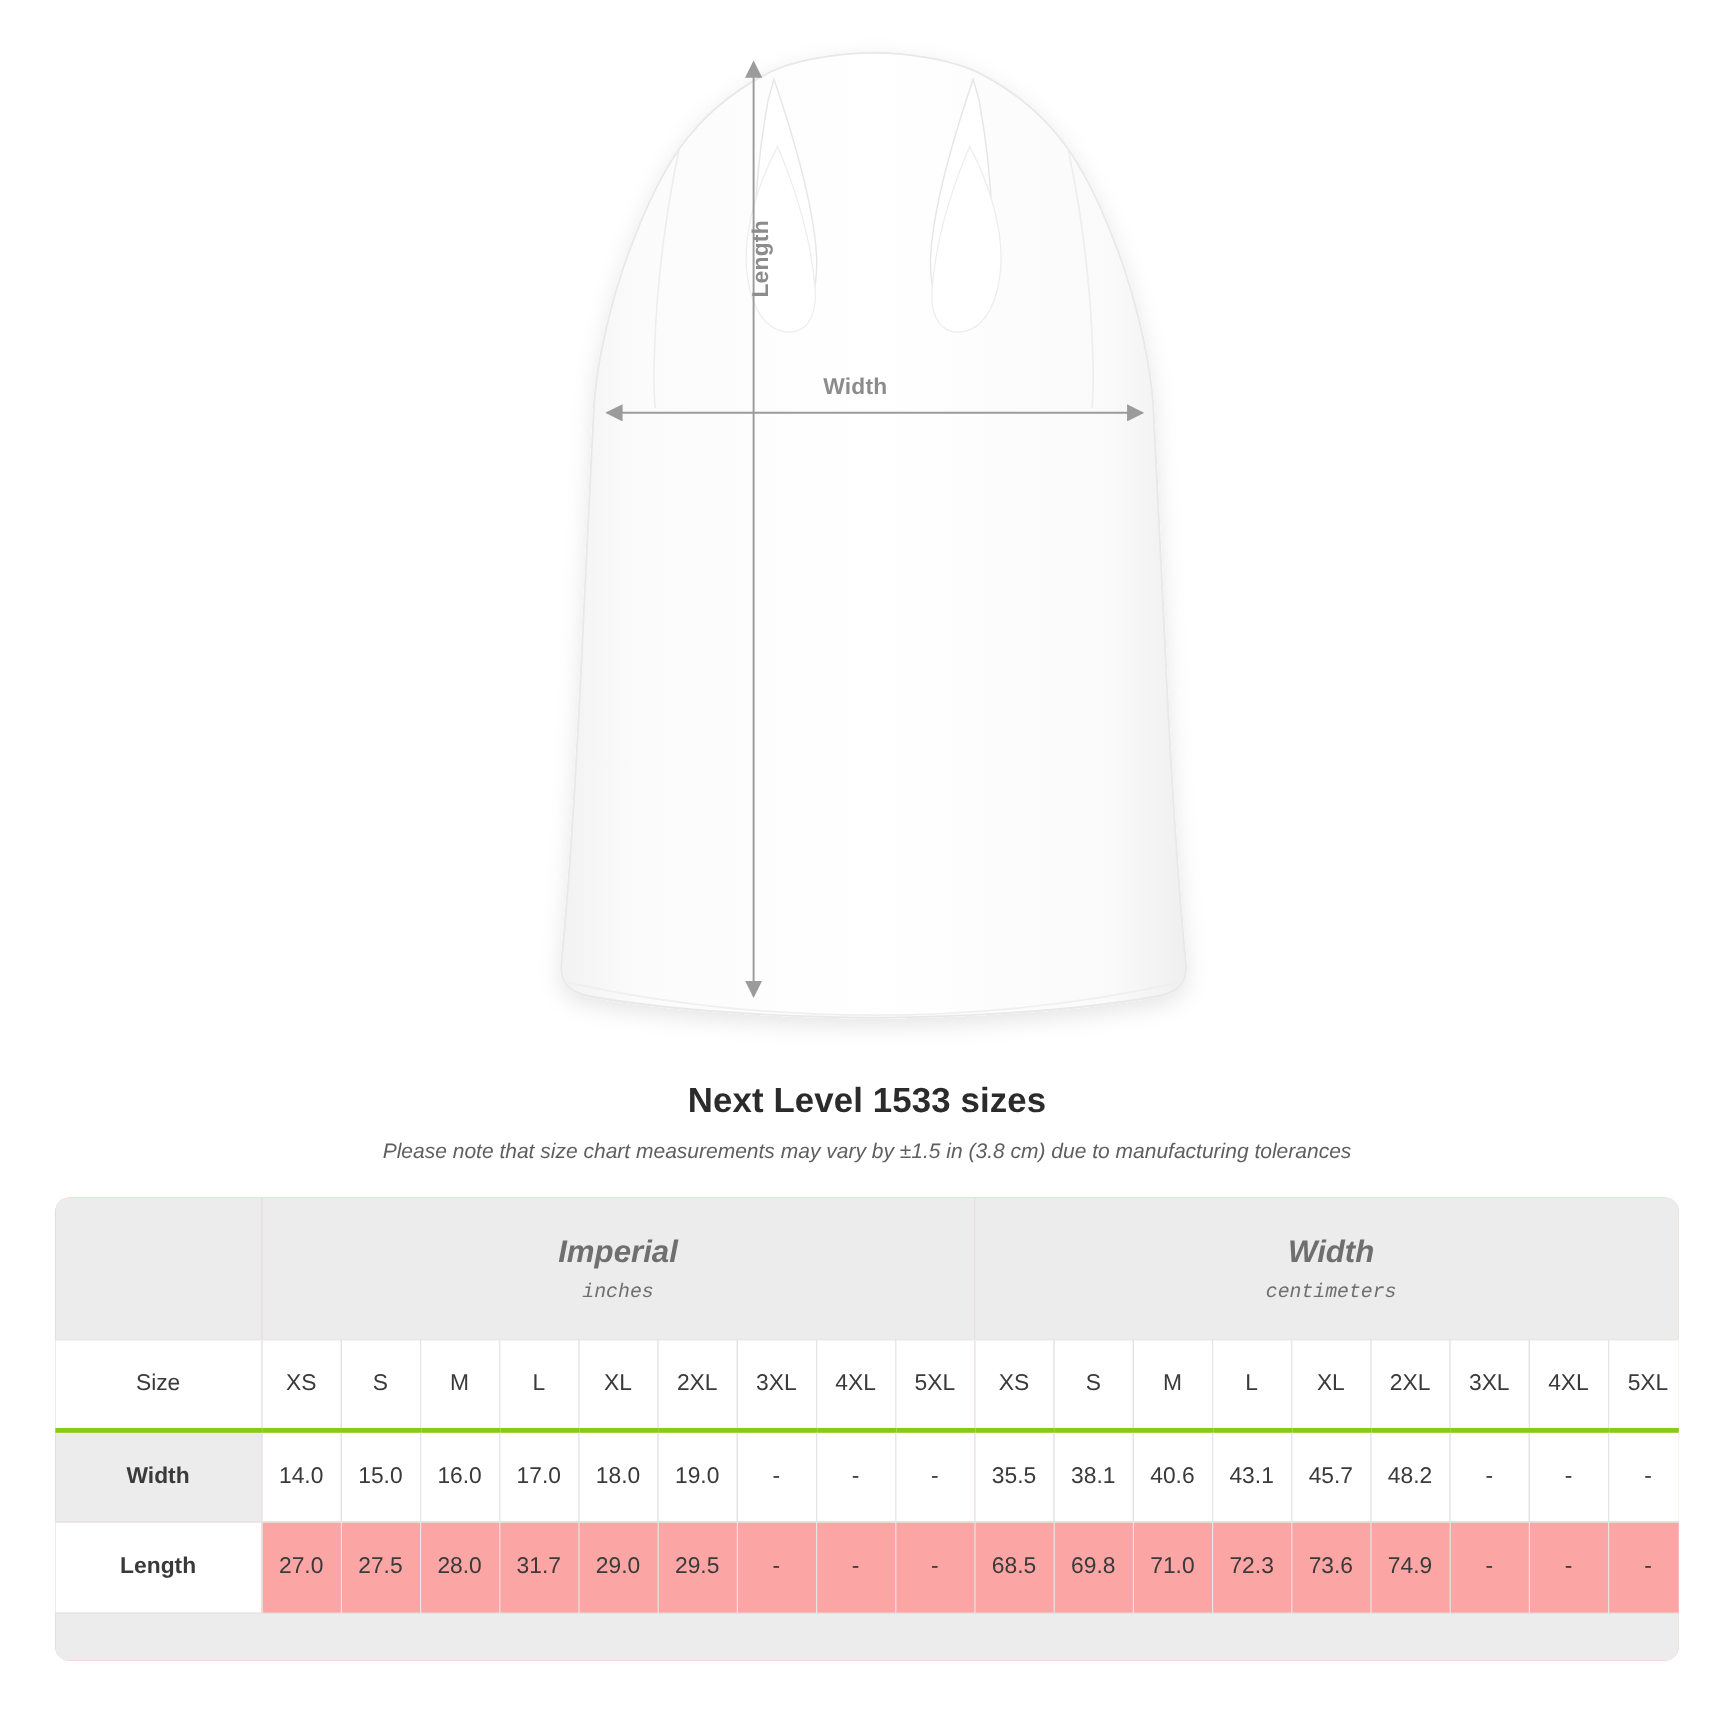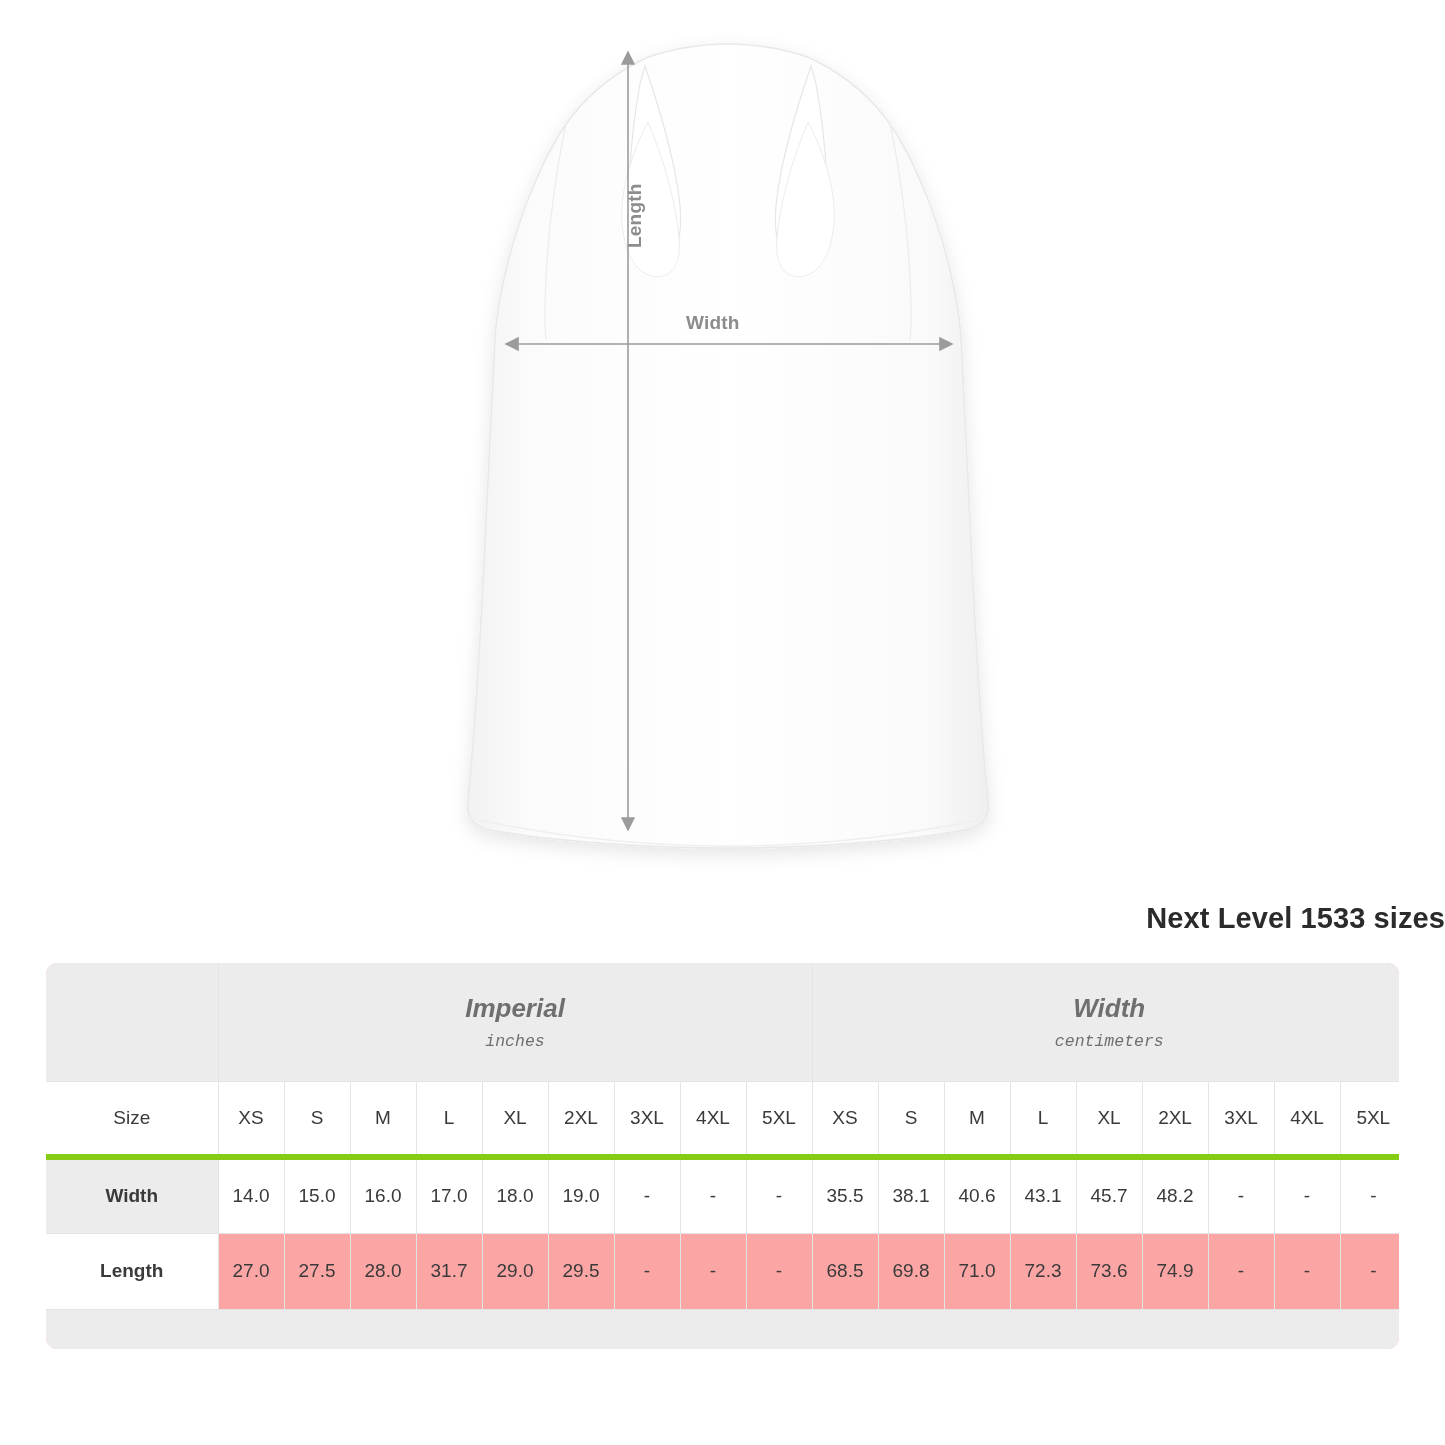--- a/index.html
+++ b/index.html
@@ -48,21 +48,21 @@
     transform-origin: left top;
     white-space: nowrap;
   }
   .label-width {
     left: 686px;
     top: 312px;
   }
 
   
   .title-block {
-    text-align: right;
+    text-align: center;
     margin-top: 22px;
   }
   .chart-title {
     font-size: 29px;
     font-weight: bold;
     color: #2b2b2b;
     letter-spacing: 0.1px;
   }
   .chart-note {
     margin-top: 14px;
@@ -111,21 +111,21 @@
     color: #6f6f6f;
     font-family: Liberation Mono, monospace;
   }
 
   .head-row td {
     background: #ffffff;
     height: 76px;
     font-size: 19px;
     font-weight: bold;
     color: #3a3a3a;
-    border-bottom: 6px solid #84cc16;
+    border-bottom: 4px solid #84cc16;
     border-top: 1px solid #e4e4e4;
   }
   .head-row td.rowlabel {
     background: #ffffff;
     font-size: 19px;
   }
 
   .data-row td {
     height: 76px;
     font-size: 19px;
@@ -238,20 +238,21 @@
         <line x1="506" y1="344" x2="952" y2="344" stroke="#9b9b9b" stroke-width="1.6" marker-start="url(#arrowStart)" marker-end="url(#arrowEnd)"></line>
       </g>
     </svg>
 
     <div class="measure-label label-length">Length</div>
     <div class="measure-label label-width">Width</div>
   </div>
 
   <div class="title-block">
     <div class="chart-title">Next Level 1533 sizes</div>
+    <div class="chart-note">Please note that size chart measurements may vary by ±1.5 in (3.8 cm) due to manufacturing tolerances</div>
   </div>
 
   <div class="table-wrap">
     <table class="size-table">
       <colgroup>
         <col class="c-label">
         <col class="c-cell">
           <col class="c-cell">
           <col class="c-cell">
           <col class="c-cell">

